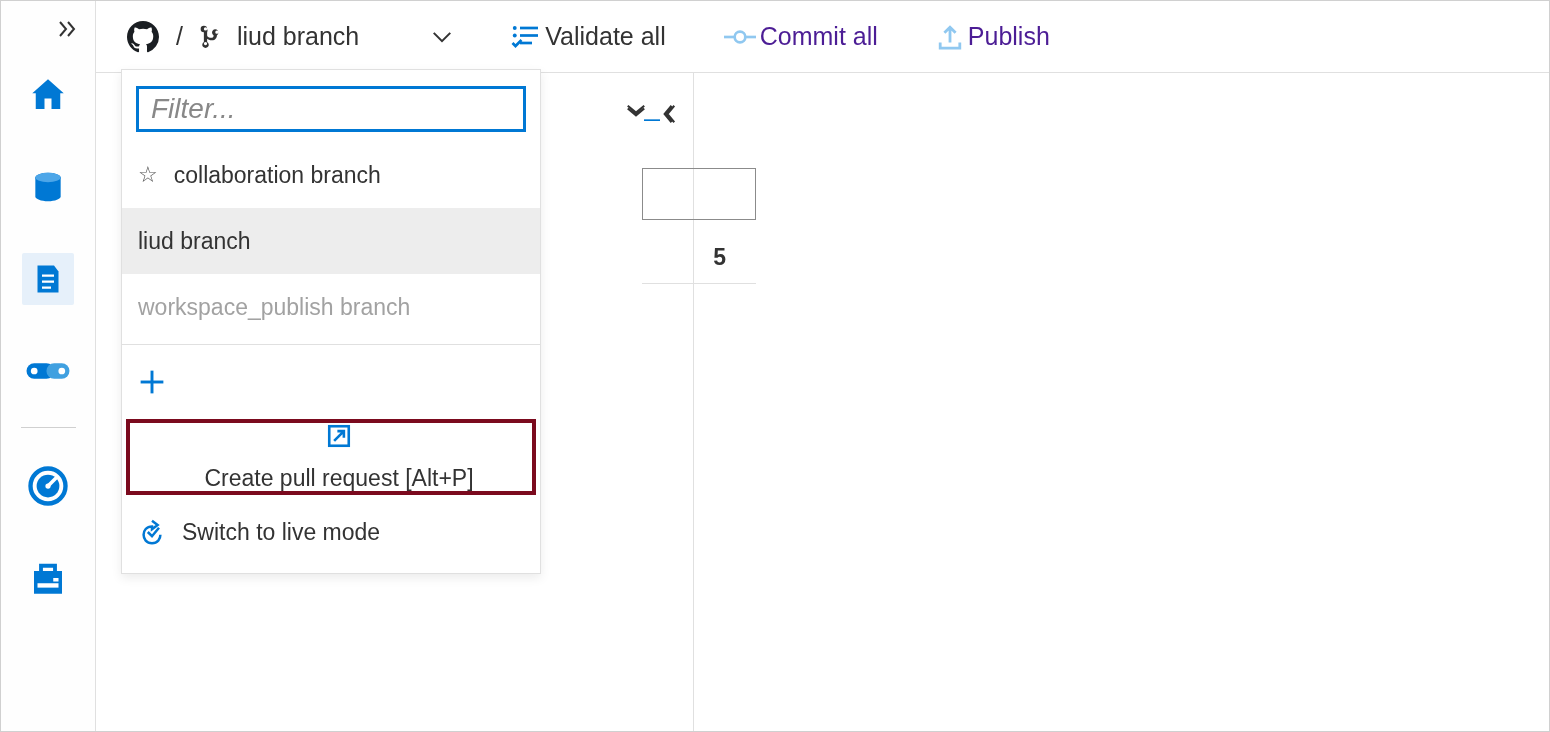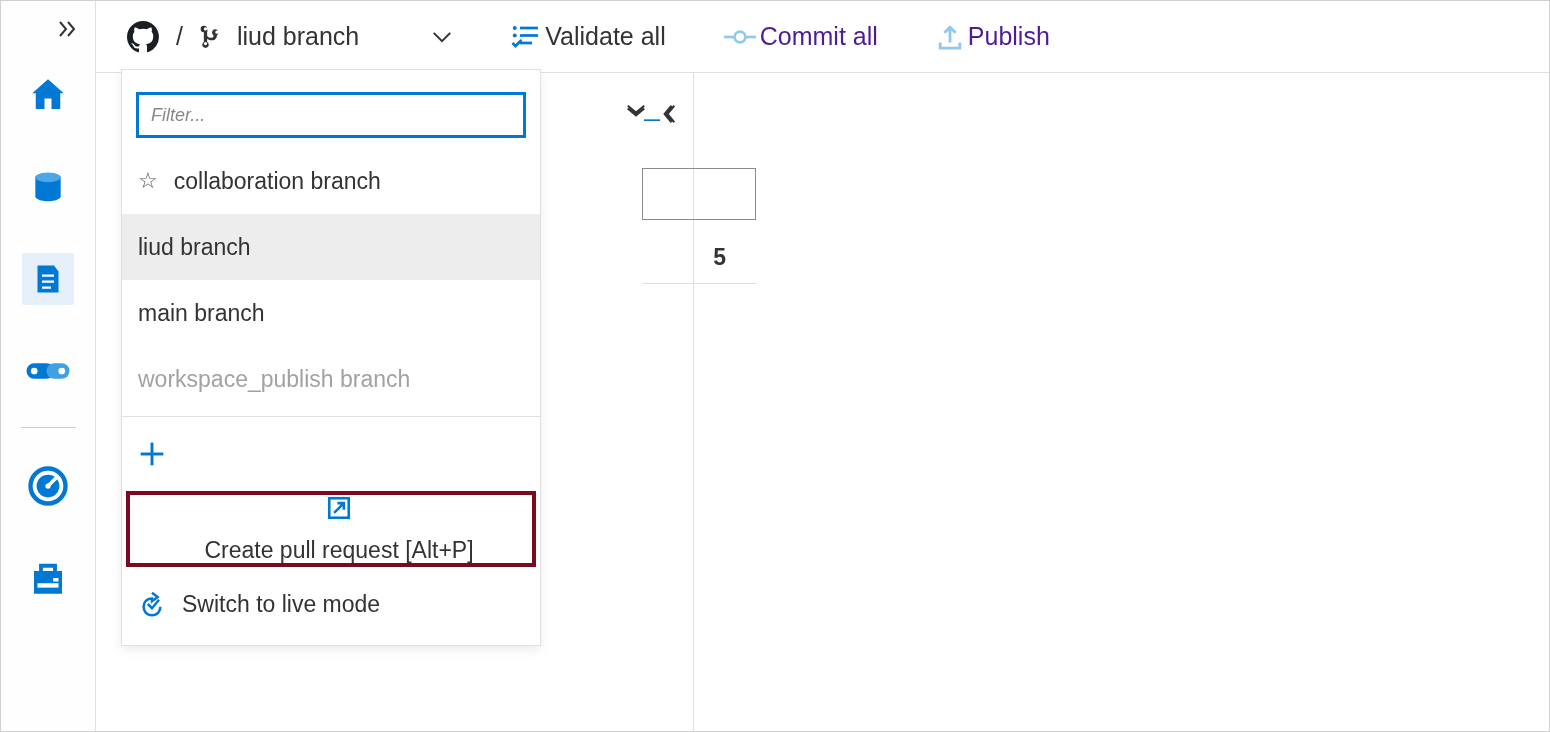--- a/index.html
+++ b/index.html
@@ -176,25 +176,25 @@
       width: 420px;
       background: #fff;
       border: 1px solid #e0e0e0;
       box-shadow: 0 4px 10px rgba(0,0,0,0.08);
       display: flex;
       flex-direction: column;
       padding-bottom: 8px;
       z-index: 10;
     }
     .dropdown-filter {
-      margin: 22px 14px 10px 14px;
+      margin: 16px 14px 10px 14px;
       height: 46px;
       border: 3px solid #0078d4;
       outline: none;
-      font-size: 18px;
+      font-size: 28px;
       font-style: italic;
       color: #888;
       padding: 0 12px;
     }
     .dropdown-filter::placeholder {
       color: #888;
     }
     .dd-item {
       height: 66px;
       display: flex;
@@ -357,23 +357,20 @@
       <div class="dropdown">
         <input class="dropdown-filter" type="text" placeholder="Filter..." style="">
 
         <div class="dd-item">
           <span class="star">☆</span>
           <span>collaboration branch</span>
         </div>
         <div class="dd-item selected">
           <span>liud branch</span>
         </div>
-        <div class="dd-item">
-          <span>main branch</span>
-        </div>
         <div class="dd-item disabled">
           <span>workspace_publish branch</span>
         </div>
 
         <div class="dd-divider"></div>
 
         <div class="dd-item">
           <span class="dd-action-icon">
             <svg width="26" height="26" viewBox="0 0 16 16">
                 <line x1="8" y1="1" x2="8" y2="15" stroke="#0078d4" stroke-width="1.8"></line>

